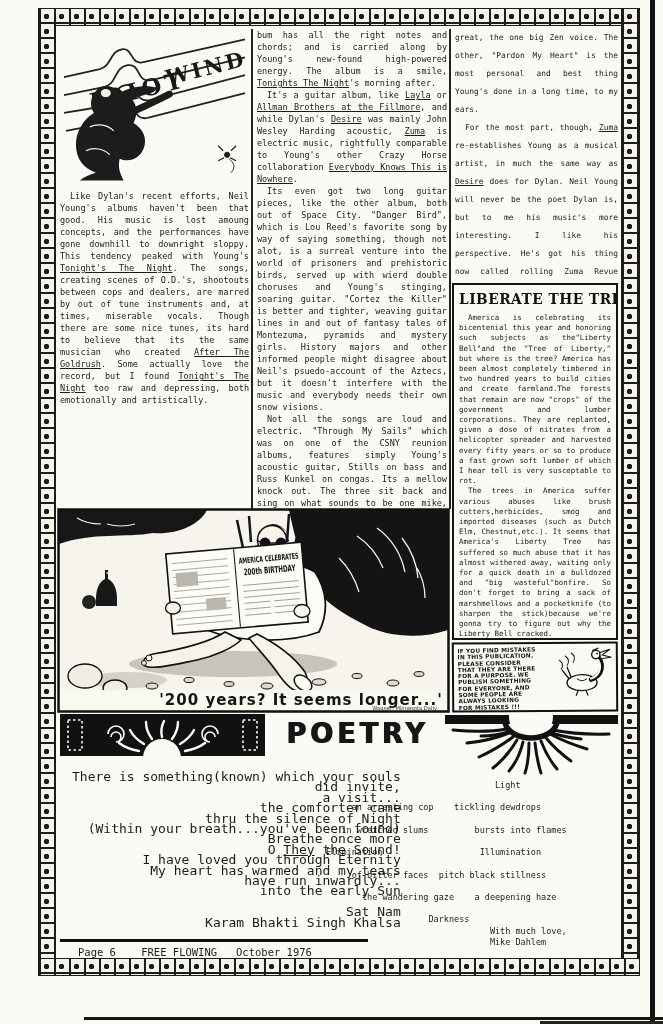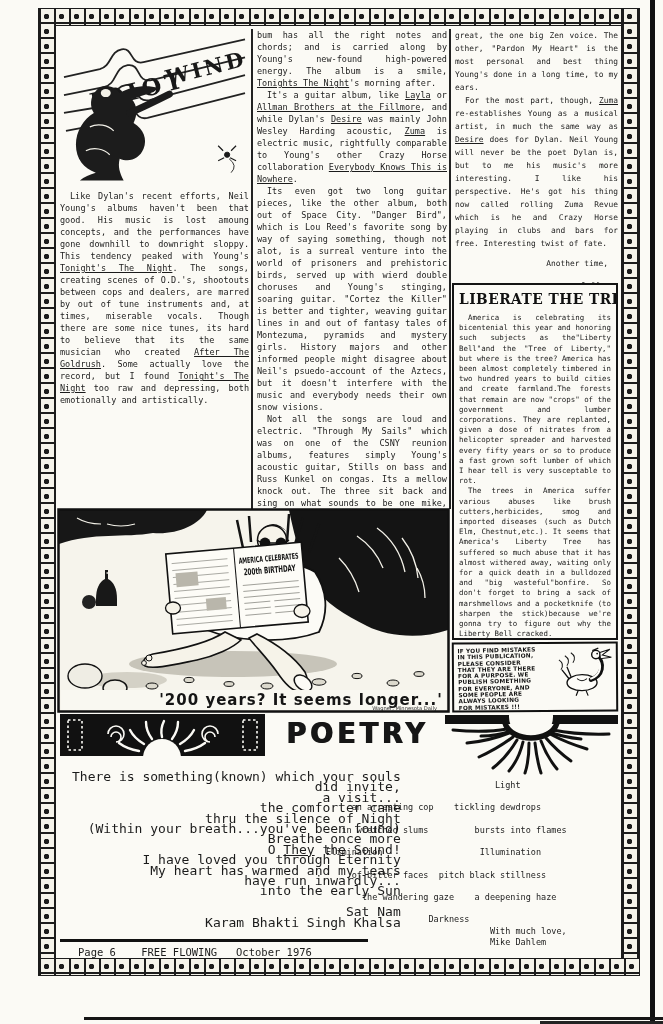--- a/index.html
+++ b/index.html
@@ -28,21 +28,21 @@
 
   
   .bodytext p { font-family:"DejaVu Sans Mono", monospace; font-size:8.5px; line-height:12px;
                 color:#1b1b1b; text-align:justify; text-indent:10px; }
   .bodytext p.noindent { text-indent:0; }
   u { text-underline-offset:1px; }
 
   #col1 { position:absolute; left:2px;   top:0;  width:189px; }
   #col2 { position:absolute; left:199px; top:2px; width:190px; }
   #col3 { position:absolute; left:397px; top:2px; width:163px; }
-  #col3 p { font-size:7.9px; line-height:13px; }
+  #col3 p { font-size:7.9px; line-height:18px; }
   .vrule { position:absolute; width:1.5px; background:#222; }
   #vrule1 { left:193px; top:2px; height:480px; }
   #vrule2 { left:391px; top:2px; height:480px; }
 
   #idiot-wind-svg { display:block; margin-bottom:5px; }
 
   .signoff { font-family:"DejaVu Sans Mono", monospace; font-size:7.9px; color:#1b1b1b;
              text-align:right; }
   .signoff .l1 { margin-top:9px; padding-right:10px; }
   .signoff .l2 { margin-top:13px; padding-right:4px; }

